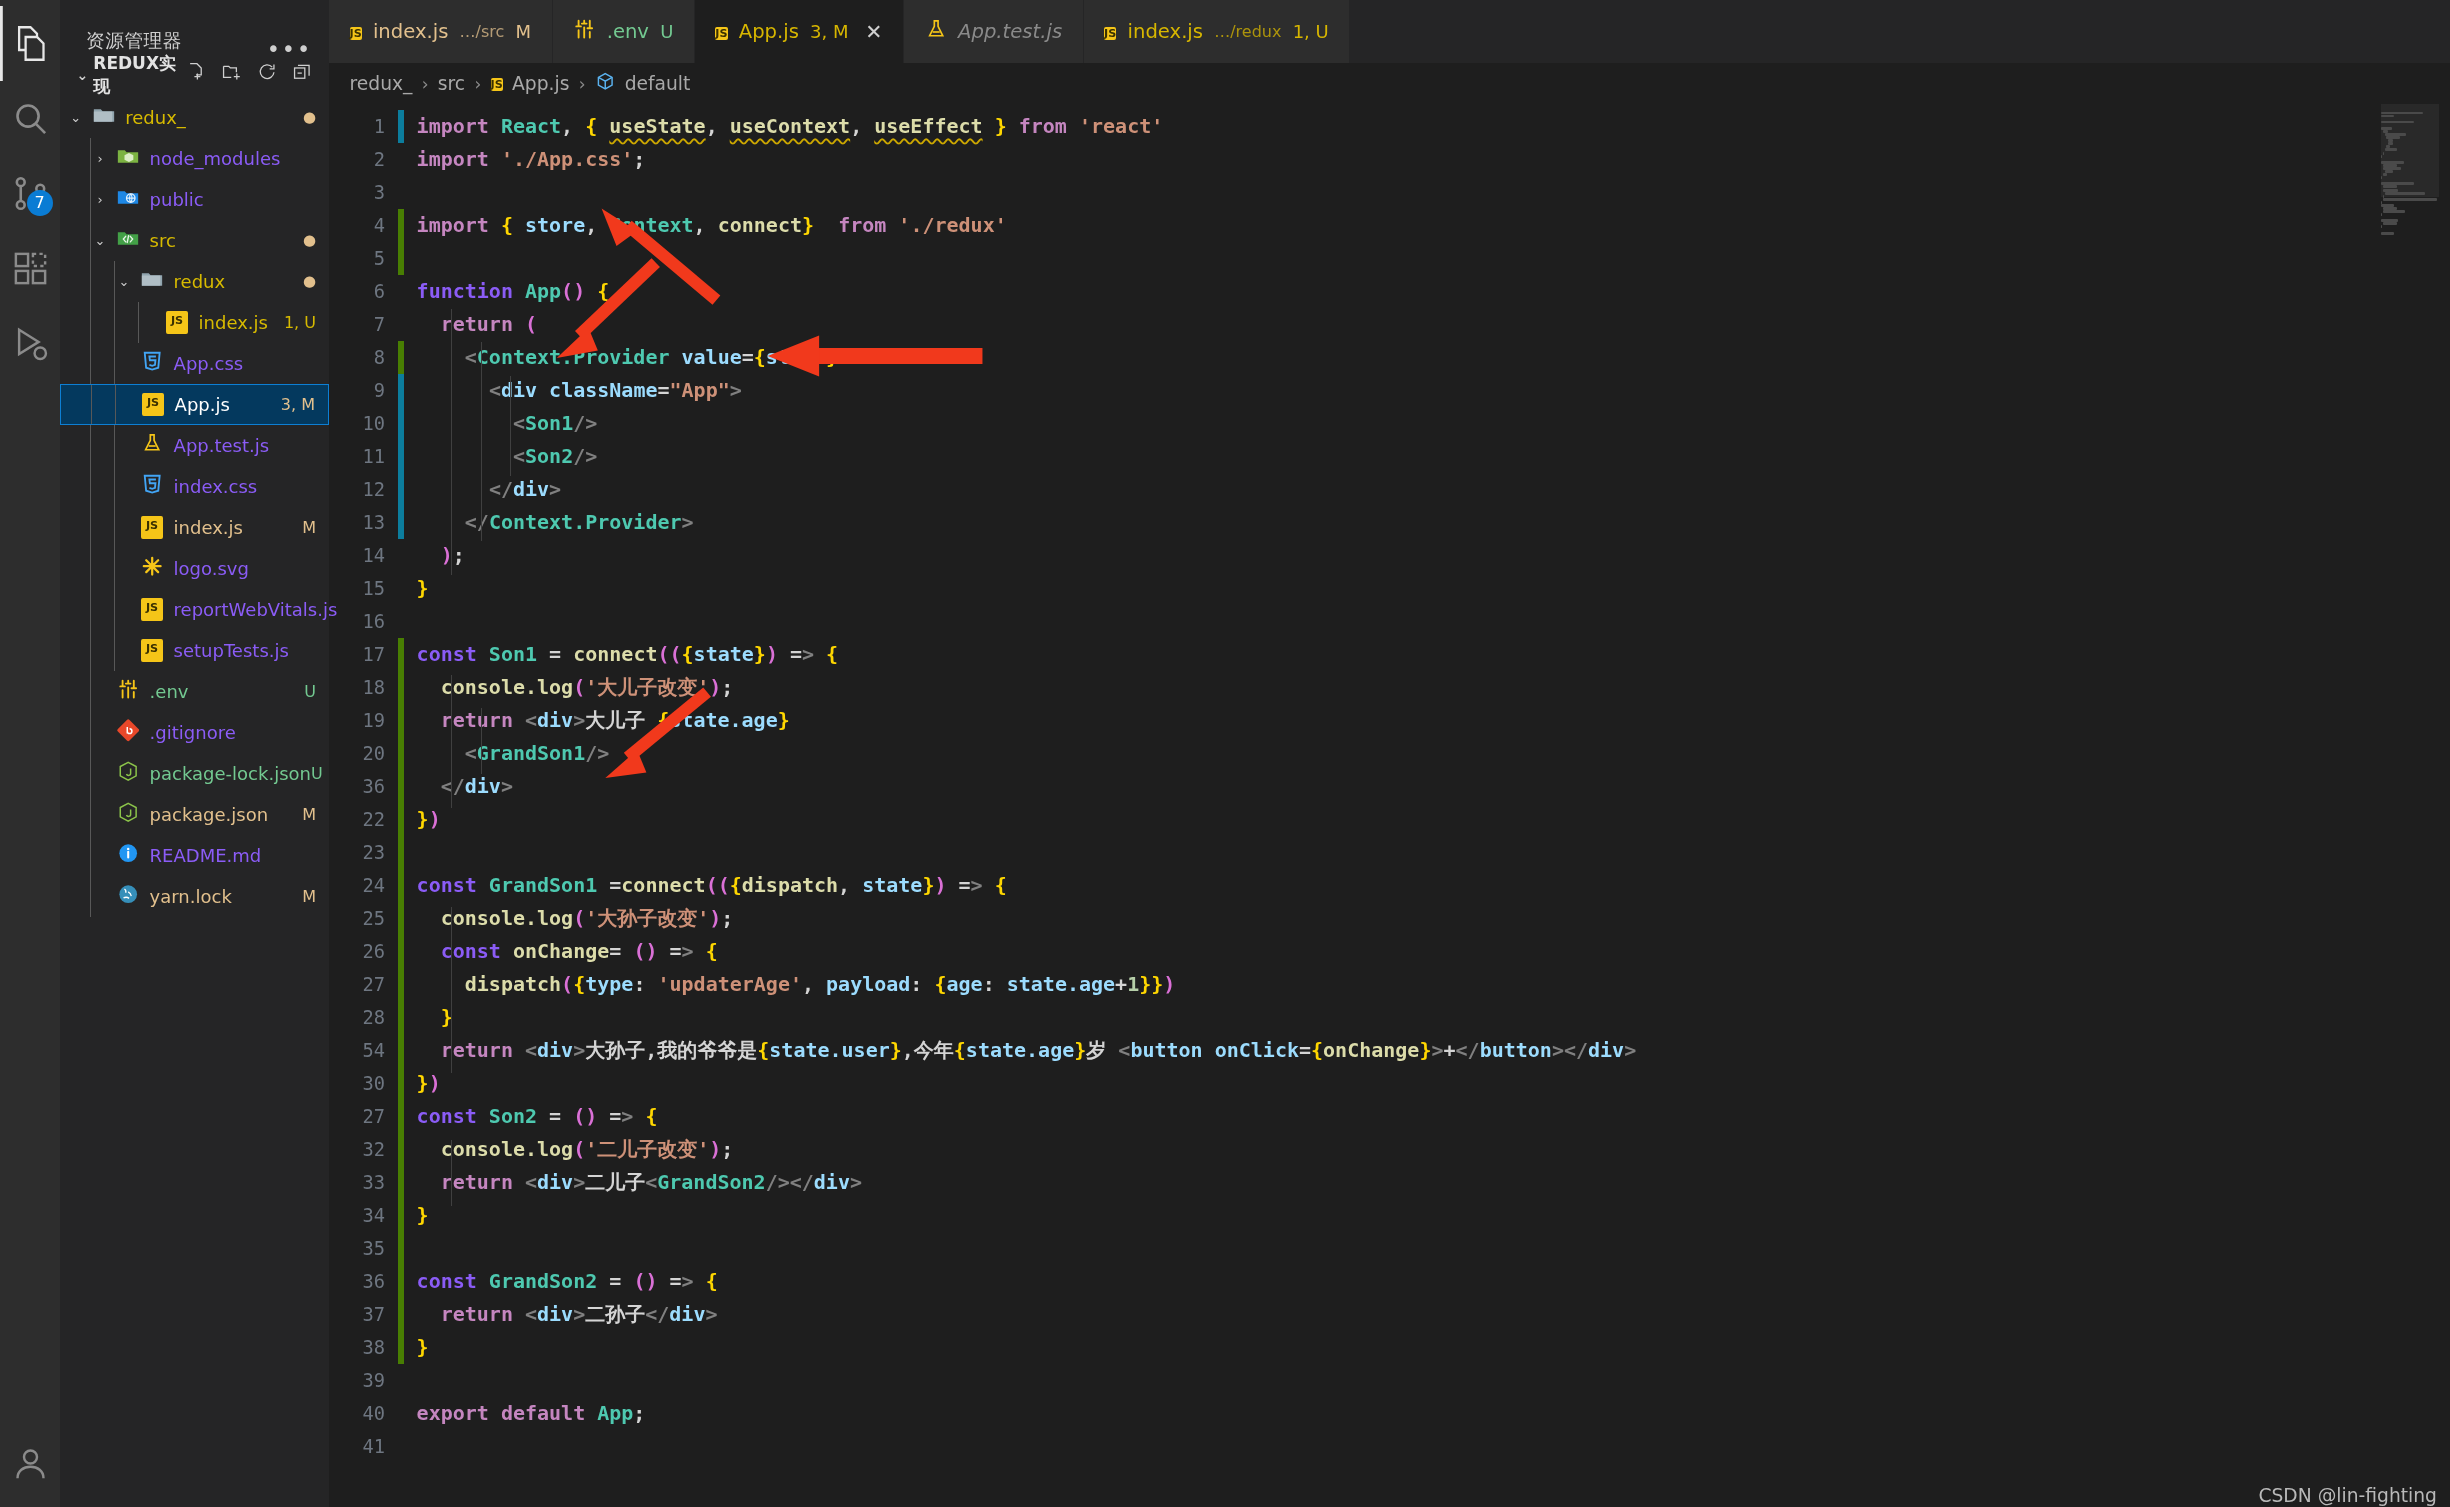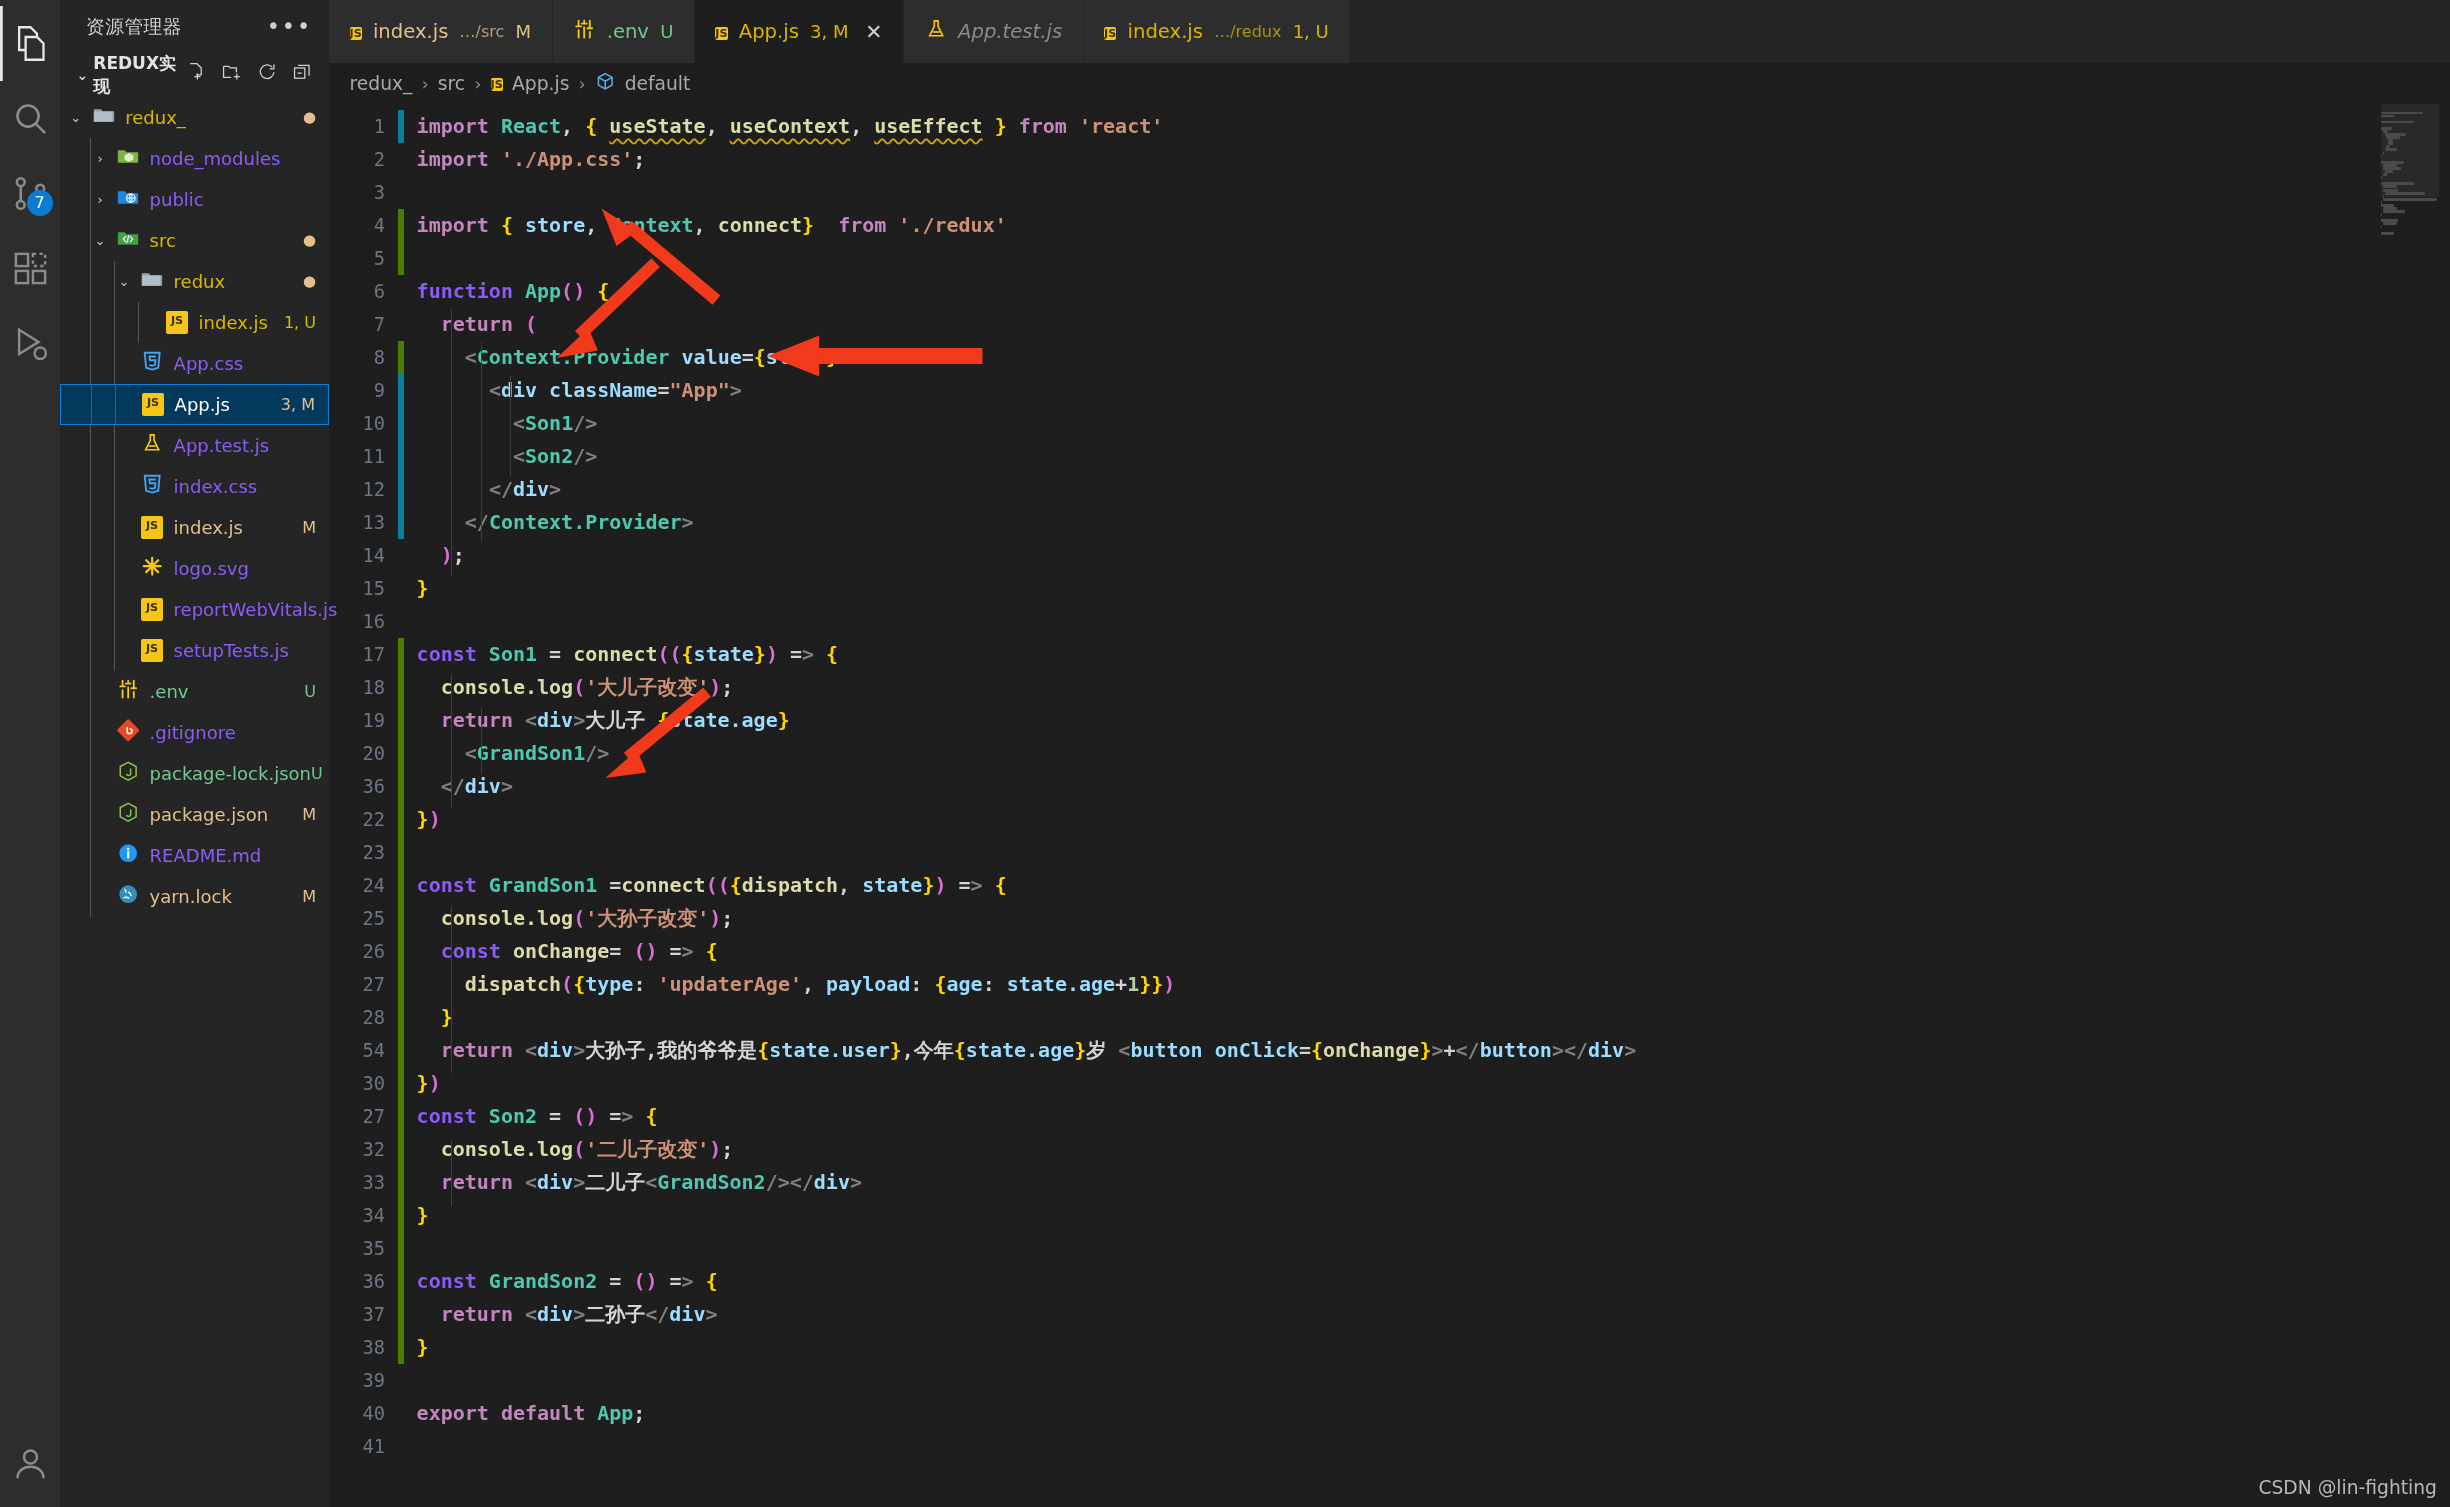--- a/index.html
+++ b/index.html
@@ -30,21 +30,21 @@
     font-family:"DejaVu Sans", sans-serif;
   }
   .ab-bottom { margin-top:auto; padding-bottom: 13px; }
 
   
   .sidebar {
     width: 269px; flex: 0 0 269px; background:#252526; display:flex; flex-direction:column;
     color:#cccccc;
   }
   .sb-title {
-    height: 54px; display:flex; align-items:center; padding: 0 17px 0 26px;
+    height: 54px; display:flex; align-items:flex-end; padding: 0 17px 0 26px;
     font-size: 18.7px; color:#cfcfcf; letter-spacing:0.5px;
   }
   .sb-title .dots { margin-left:auto; font-size:22.4px; color:#cfcfcf; letter-spacing:1.9px; line-height:9.3px; }
   .sb-section-head {
     height: 41px; display:flex; align-items:center; padding-left: 11.2px; padding-right: 7.5px;
     font-size: 17px; font-weight: bold; color:#e3e3e3;
   }
   .sb-section-head .twisty { width:24px; text-align:center; font-size:14px; color:#cfcfcf;}
   .sb-actions { margin-left:auto; display:flex; gap:15px; align-items:center; padding-right:9.3px;}
   .sb-actions svg { width:20.5px; height:20.5px; stroke:#cfcfcf; fill:none; stroke-width:1.5; }
@@ -147,21 +147,21 @@
     pointer-events:none;
   }
   .mm-line { position:absolute; height:2.8px; background:#4a4a4a; border-radius:0.9px; }
   .mm-slider { position:absolute; right:0; top:0; width:58px; height:93px; background:rgba(121,121,121,.12); }
 
   
   .arrows { position:absolute; inset:0; pointer-events:none; }
 
   
   .watermark {
-    position:absolute; right:13px; bottom:9px;
+    position:absolute; right:13px; bottom:1px;
     color:#b9b9b9; font-size:18.7px; font-family:"DejaVu Sans", sans-serif;
   }
 </style>
 </head>
 <body>
 
 <div id="app">
 
   <div class="activitybar">
 

